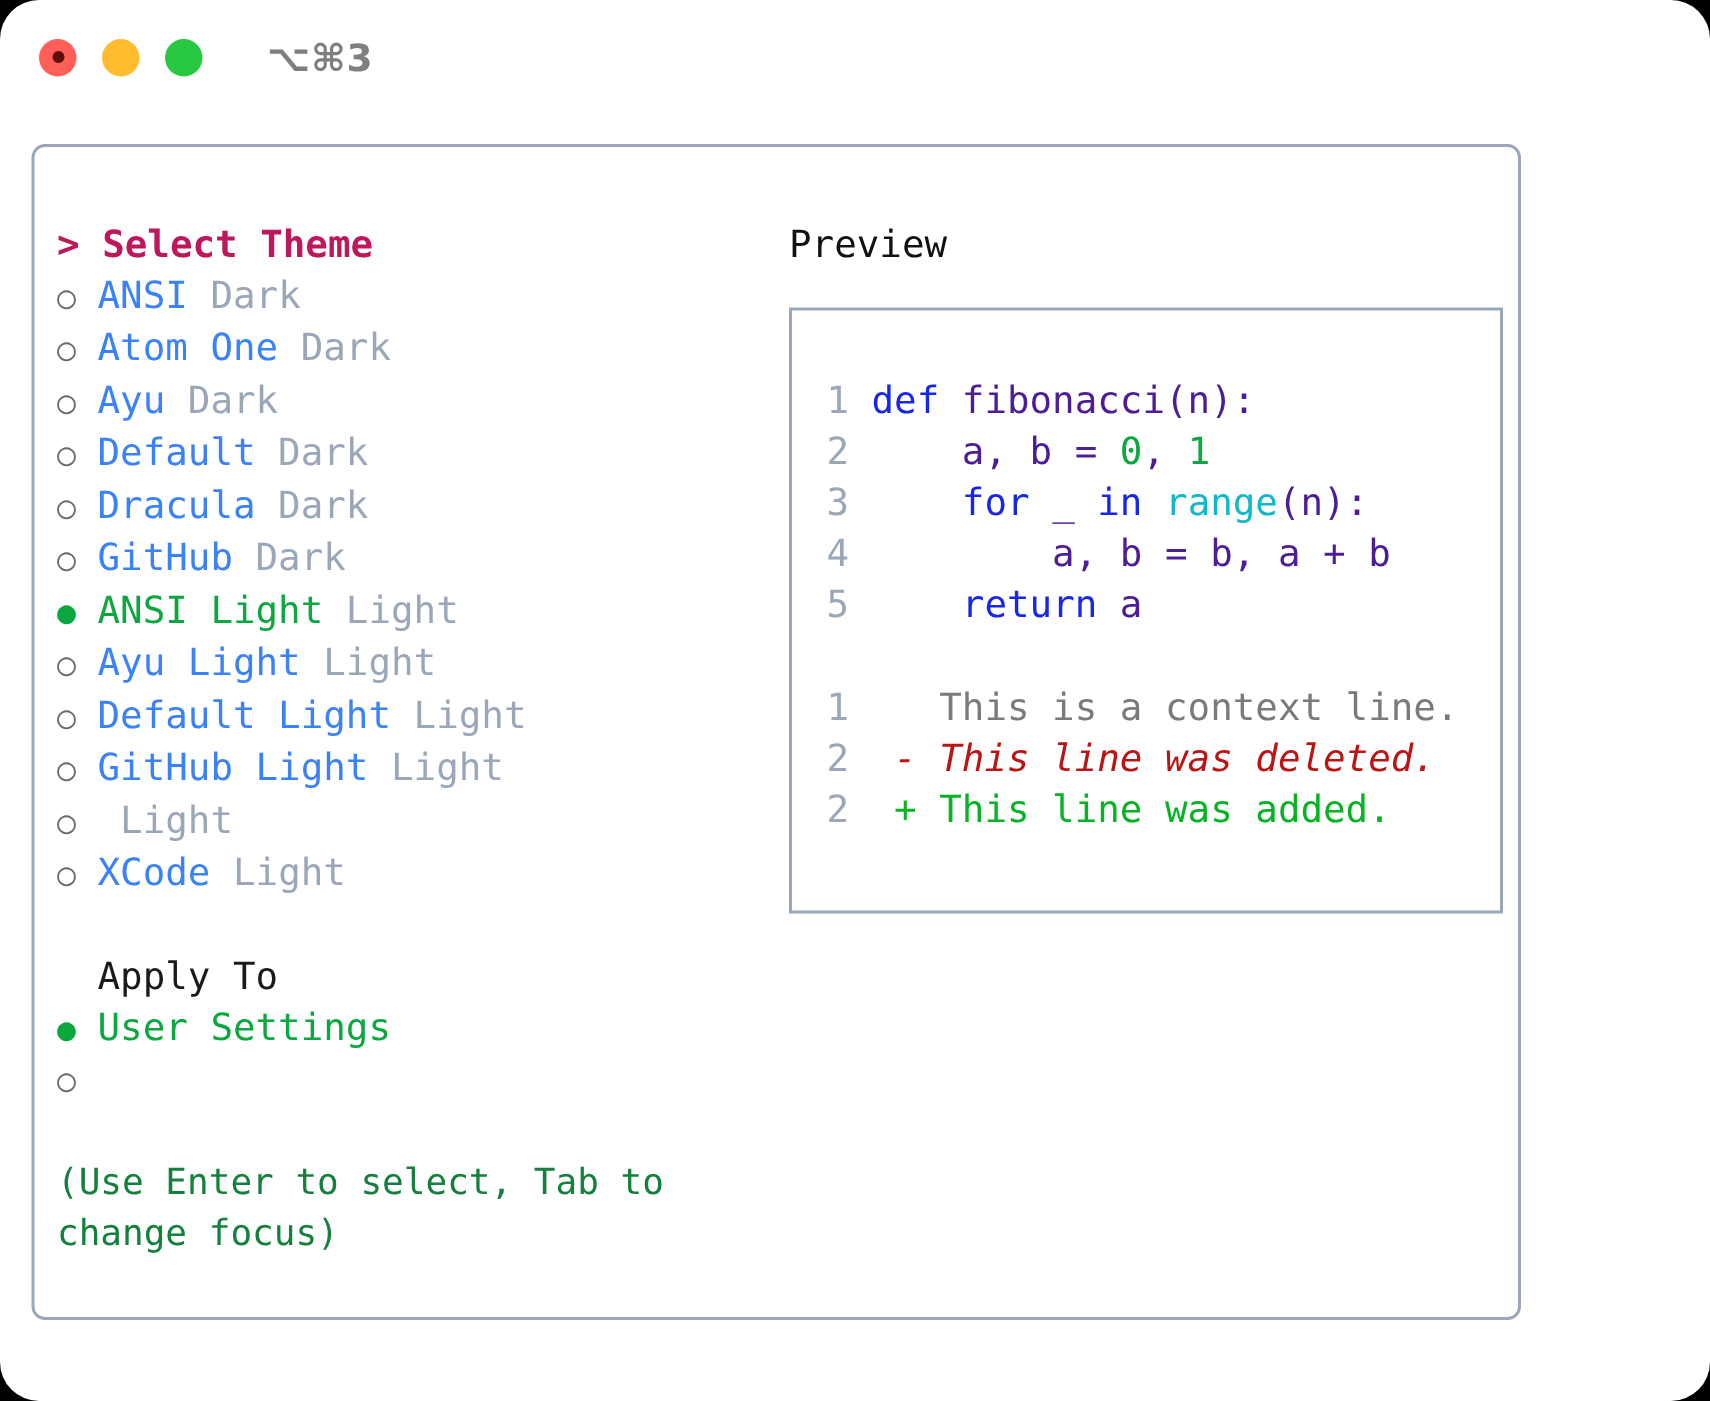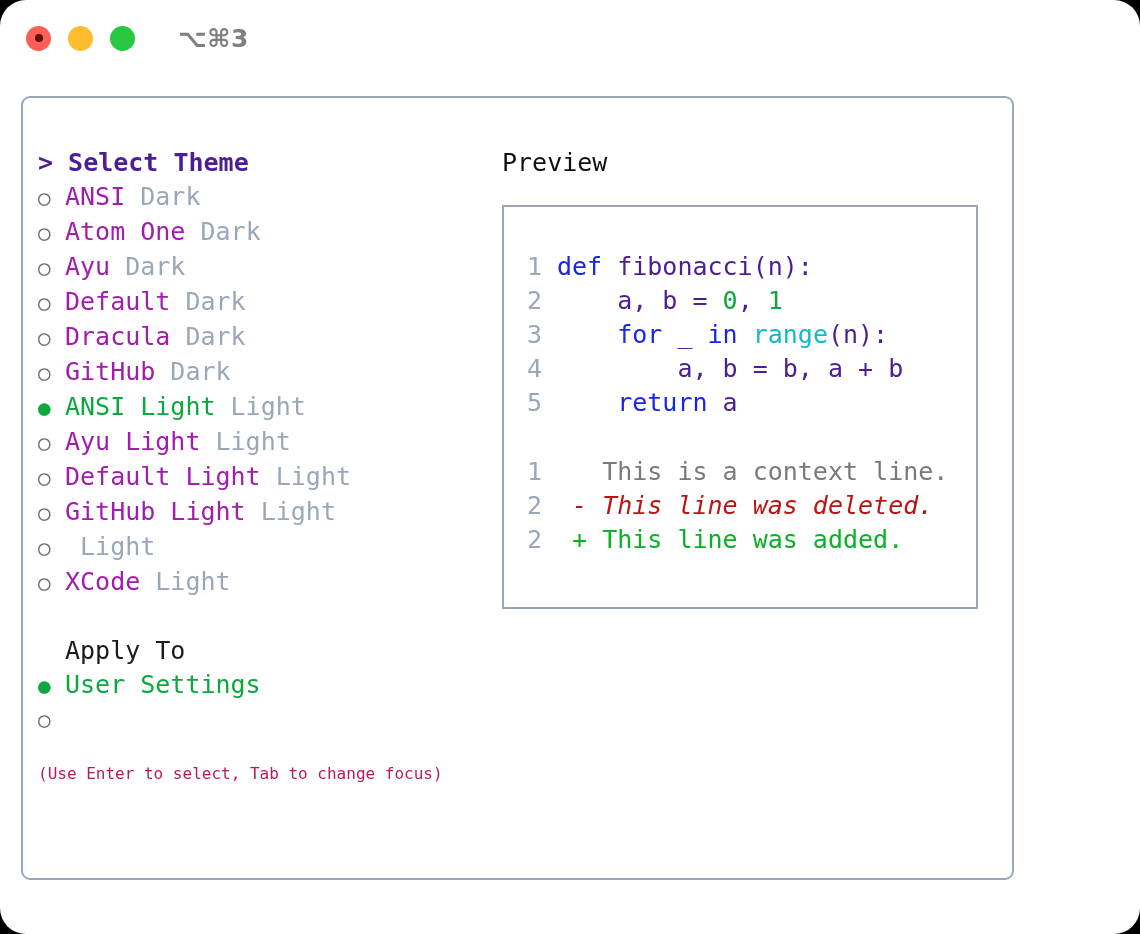--- a/index.html
+++ b/index.html
@@ -91,21 +91,21 @@
   
   #left-pane {
     position: absolute;
     left: 15px;
     top: 48px;
     width: 460px;
   }
   .list-heading {
     font-size: 25px;
     font-weight: bold;
-    color: #4c1d95;
+    color: #be185d;
     line-height: 34px;
     white-space: pre;
   }
   .opt-row {
     display: flex;
     align-items: baseline;
     font-size: 25px;
     line-height: 34px;
     white-space: pre;
   }
@@ -113,48 +113,48 @@
     width: 27px;
     flex: 0 0 27px;
     color: #6b6b6b;
     font-size: 21px;
     line-height: 34px;
   }
   .marker.sel {
     color: #0ca83f;
     font-size: 21px;
   }
-  .opt-label { color: #a21caf; }
+  .opt-label { color: #3b82f6; }
   .opt-label.sel { color: #0ca83f; }
   .opt-tag {
     color: #9aa7b8;
   }
   .section-gap { height: 34px; }
 
   #apply-heading {
     font-size: 25px;
     color: #1a1a1a;
     line-height: 34px;
     padding-left: 27px;
     white-space: pre;
   }
 
   #hint {
-    margin-top: 20px;
-    font-size: 16px;
-    line-height: 34px;
-    color: #be185d;
+    margin-top: 34px;
+    font-size: 24px;
+    line-height: 34px;
+    color: #15803d;
     width: 412px;
     word-spacing: 0px;
   }
 
   
   #right-pane {
     position: absolute;
-    left: 479px;
+    left: 503px;
     top: 48px;
     width: 500px;
   }
   #preview-title {
     font-size: 25px;
     color: #111111;
     line-height: 34px;
     margin-bottom: 25px;
   }
   #preview-box {

